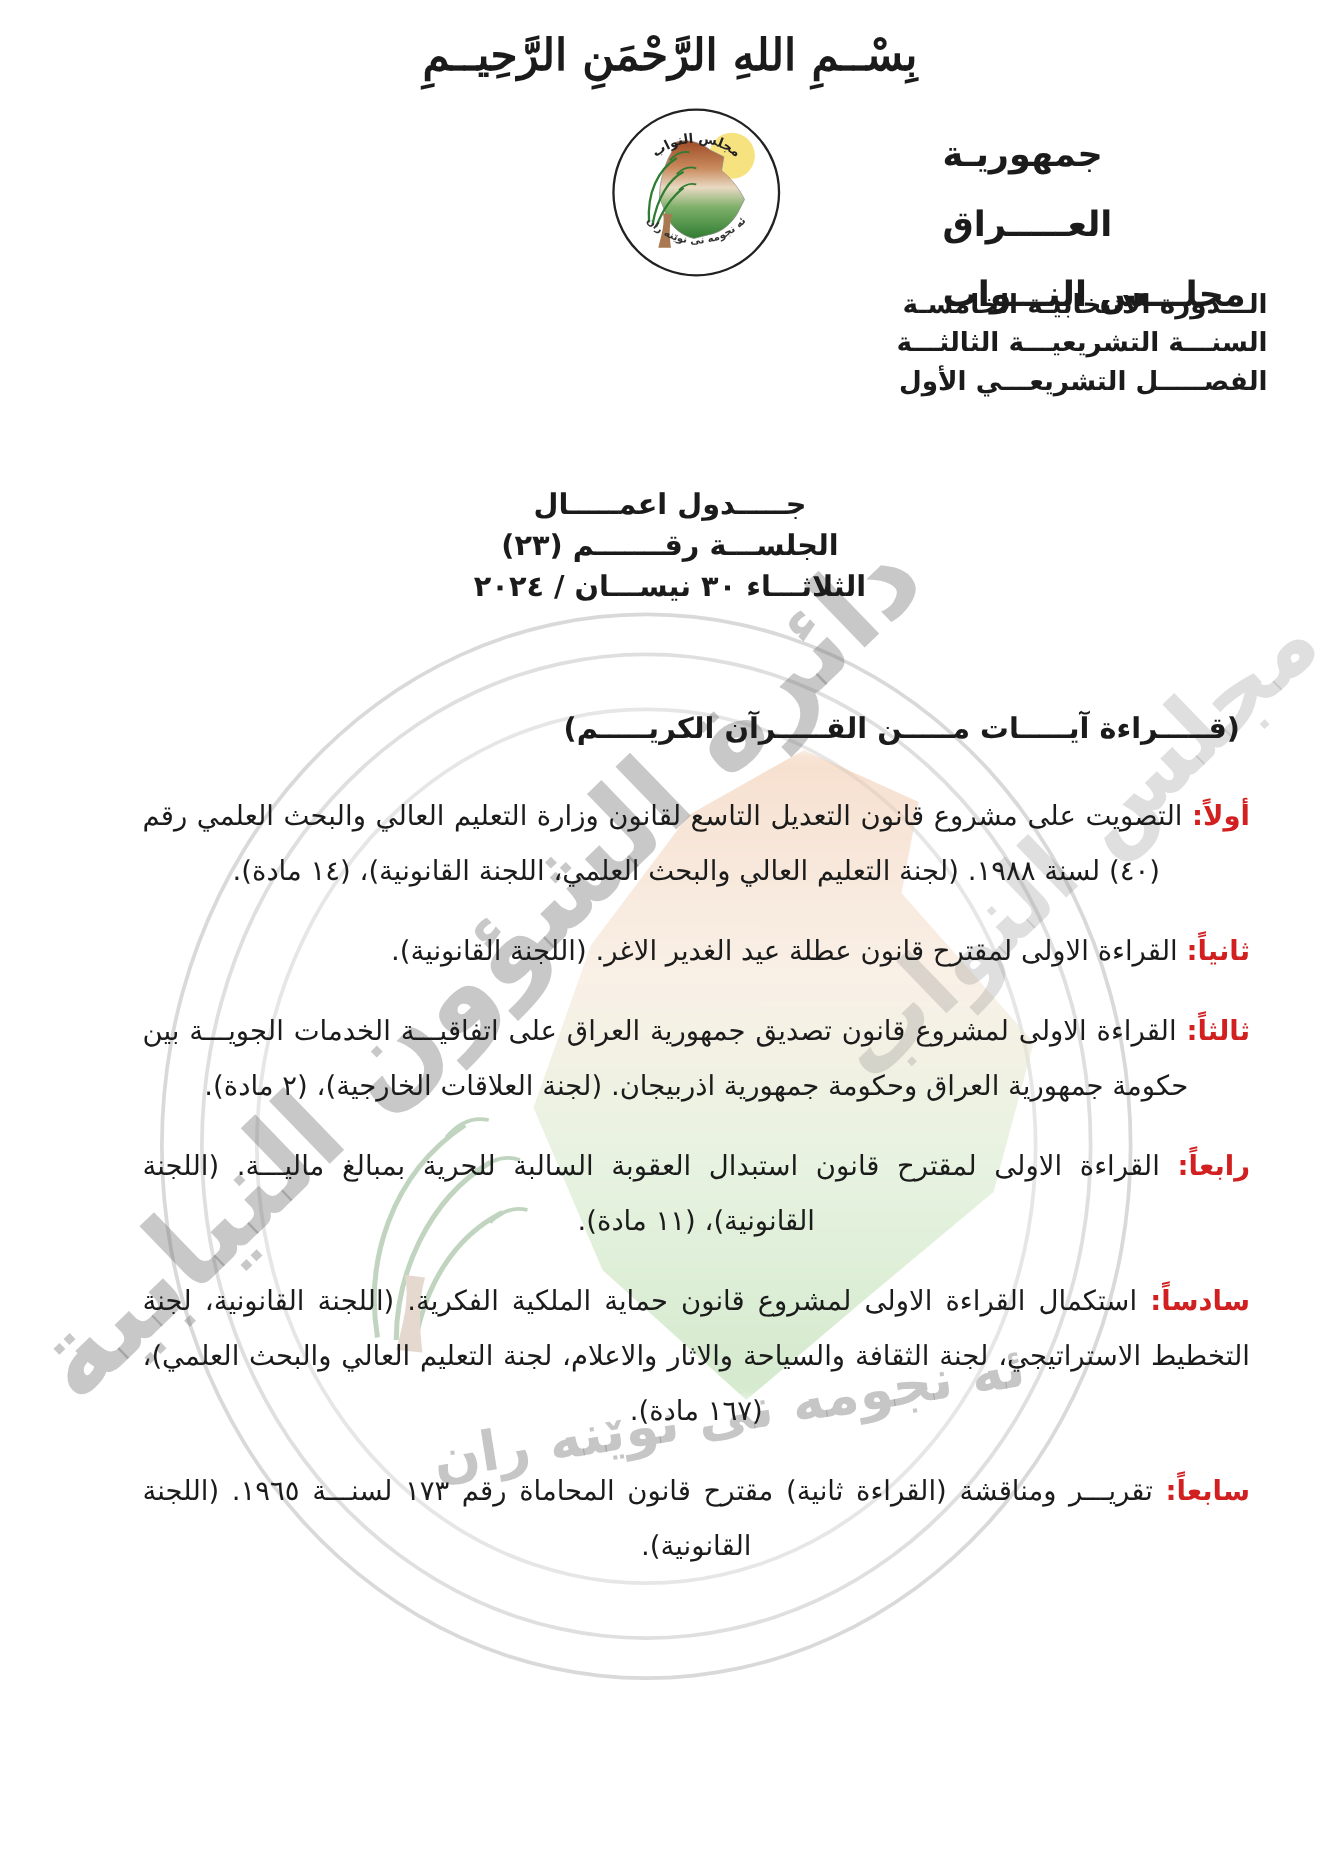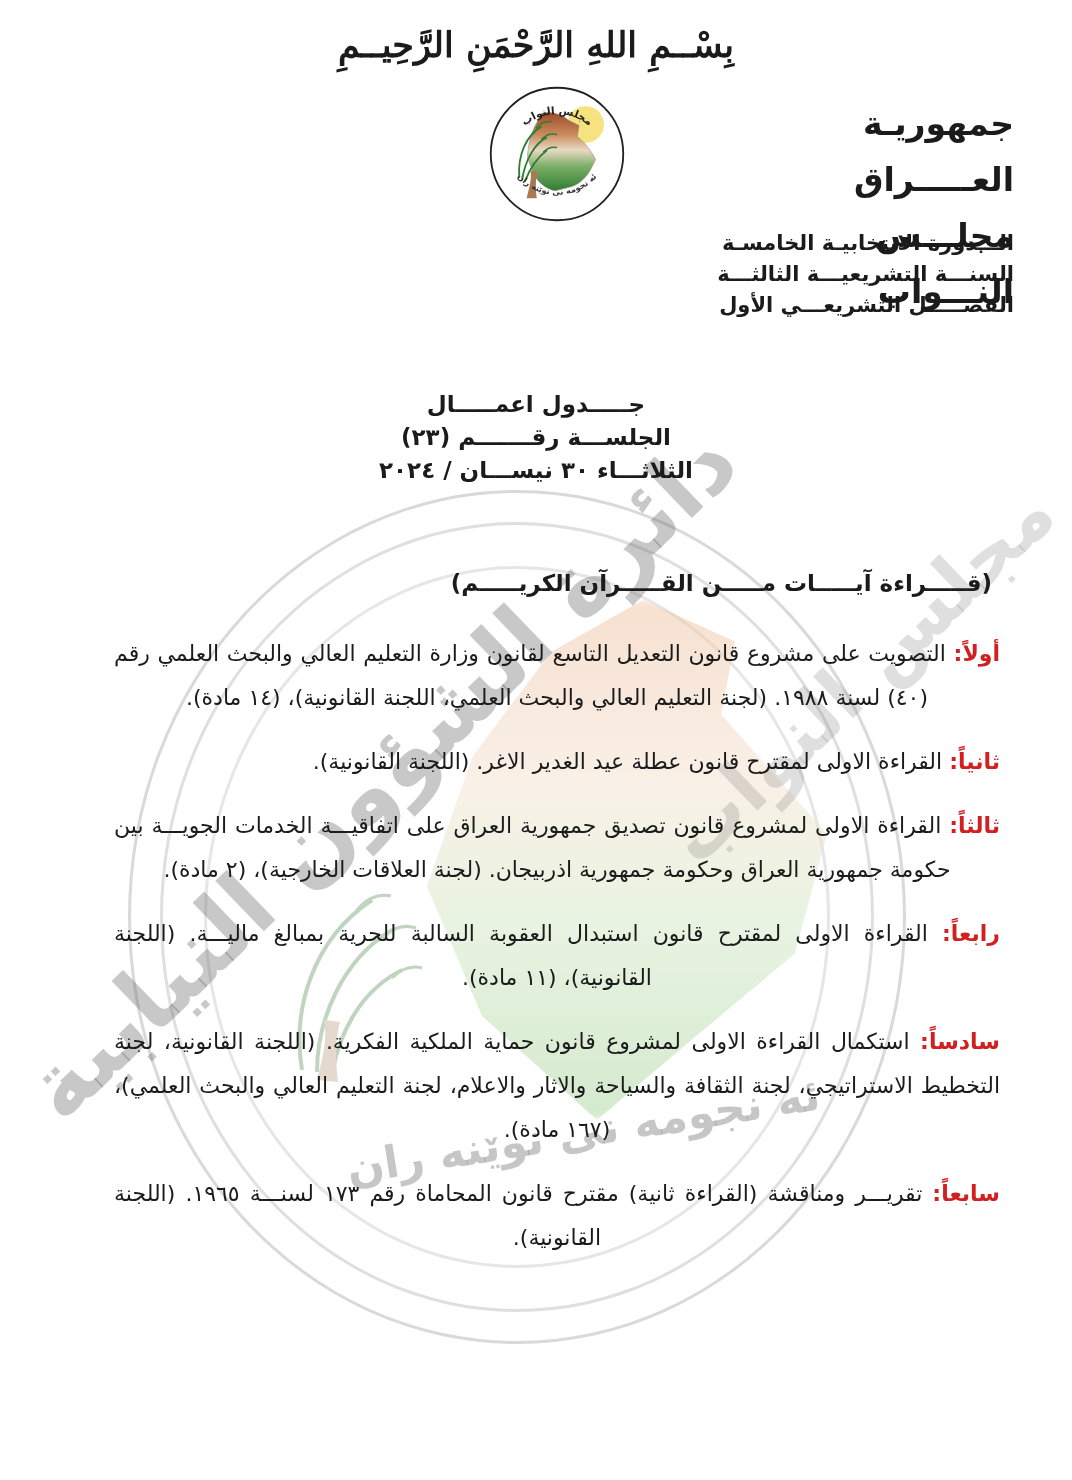--- a/index.html
+++ b/index.html
@@ -35,22 +35,22 @@
     transform:rotate(-9deg);direction:rtl;
   }
   .wm-palms{position:absolute;left:262px;top:820px;opacity:.32;}
   
   .content{position:absolute;inset:0;z-index:1;direction:rtl;padding-left:16px;}
   .basmala{
     position:absolute;top:24px;left:0;width:100%;text-align:center;
     font-family:"DejaVu Serif",serif;font-size:35px;font-weight:bold;
   }
   .hdr-right{
-    position:absolute;top:96px;right:58px;width:260px;text-align:right;
-    font-size:33px;font-weight:bold;line-height:56px;
+    position:absolute;top:96px;right:58px;width:260px;text-align:left;
+    font-size:28px;font-weight:bold;line-height:56px;
   }
   .hdr-left{
     position:absolute;top:100px;left:58px;width:310px;text-align:center;
     font-size:29px;font-weight:bold;line-height:54px;
   }
   .emblem{position:absolute;top:82px;left:488px;width:138px;height:144px;}
   .session-info{
     position:absolute;top:228px;right:58px;width:250px;text-align:center;
     font-size:21px;font-weight:bold;line-height:31px;white-space:nowrap;
   }

